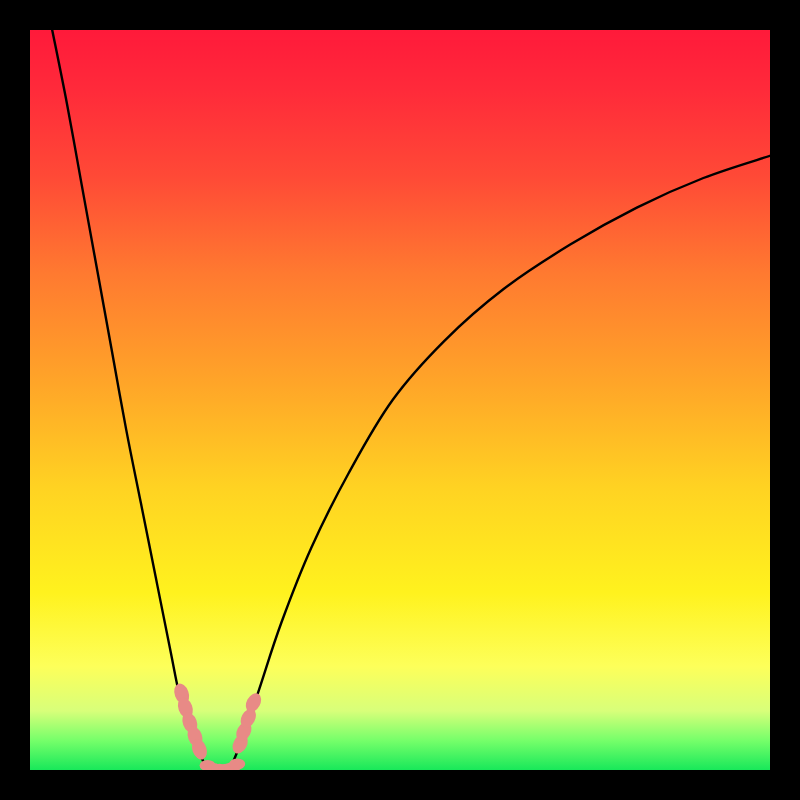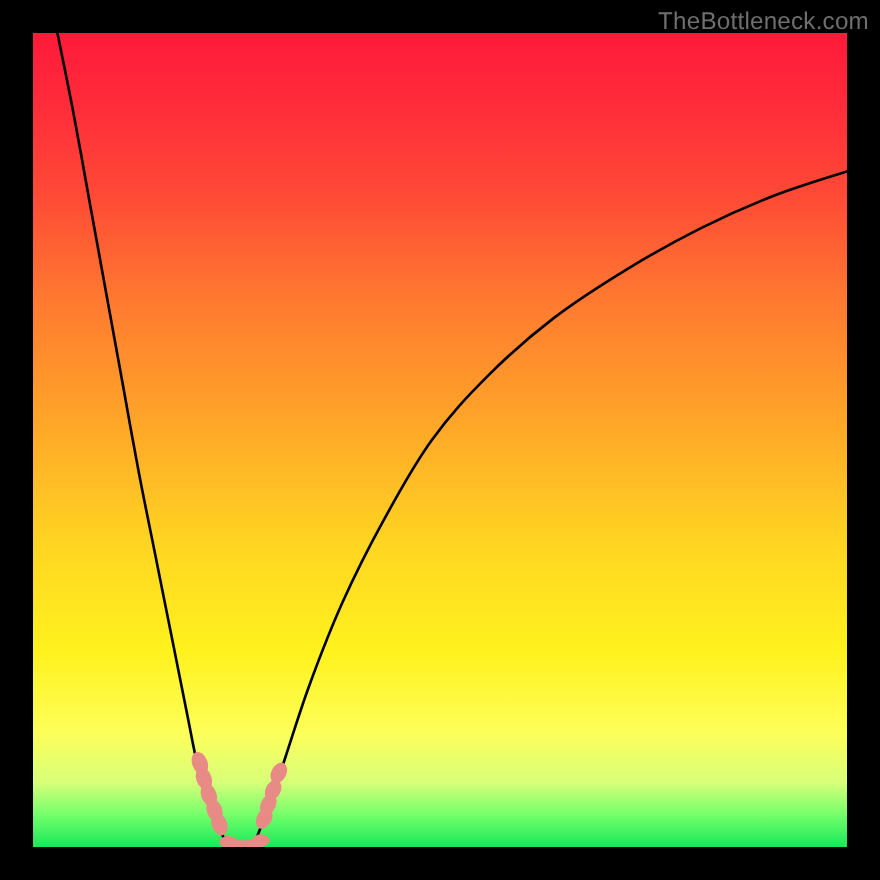--- a/index.html
+++ b/index.html
@@ -60,21 +60,20 @@
     letter-spacing: 0.2px;
     font-weight: 400;
     user-select: none;
   }
 </style>
 </head>
 <body>
 
 <div class="frame">
 
-  <div class="attribution">TheBottleneck.com</div>
 
   <div class="plot">
     <div class="gradient"></div>
 
     <svg class="curve" viewBox="0 0 740 740" preserveAspectRatio="none">
       <path id="curve-left" fill="none" stroke="#000" stroke-width="2.4" stroke-linecap="round" d="M22.2,0 C 24.864,13.32 31.672,46.028000000000006 37,74 C 42.328,101.972 46.47200000000001,126.09599999999999 51.800000000000004,155.39999999999998 C 57.128,184.70399999999998 61.27199999999999,207.49599999999995 66.6,236.79999999999995 C 71.928,266.104 76.072,288.8960000000001 81.4,318.20000000000005 C 86.72800000000001,347.504 90.872,371.628 96.2,399.59999999999997 C 101.528,427.57199999999995 105.672,446.96000000000004 111,473.6 C 116.328,500.24 120.47200000000001,520.96 125.80000000000001,547.6 C 131.12800000000001,574.24 136.60399999999998,601.62 140.6,621.6 C 144.596,641.58 145.33599999999998,646.612 148,658.6 C 150.66400000000002,670.5880000000001 152.736,678.8760000000001 155.4,688.2 C 158.06400000000002,697.524 160.136,703.74 162.8,710.4 C 165.46400000000003,717.06 167.53600000000003,719.8720000000001 170.20000000000002,725.2 C 172.864,730.528 176.268,737.336 177.6,740"></path>
       <path id="curve-right" fill="none" stroke="#000" stroke-width="2.4" stroke-linecap="round" d="M199.8,740 C 202.464,733.34 209.272,717.652 214.6,703 C 219.928,688.348 222.74,678.58 229.4,658.6 C 236.06,638.62 242.27600000000004,617.308 251.60000000000002,592 C 260.92400000000004,566.692 269.212,544.64 281.2,518 C 293.188,491.36 303.548,470.64 318.2,444 C 332.852,417.36 345.28399999999993,393.976 362.59999999999997,370 C 379.916,346.024 394.42,330.78000000000003 414.40000000000003,310.8 C 434.38000000000005,290.82 450.956,276.316 473.6,259 C 496.244,241.684 516.2239999999999,229.252 540.1999999999999,214.60000000000002 C 564.1759999999999,199.94800000000004 582.824,189.58800000000002 606.8,177.60000000000002 C 630.776,165.61200000000002 649.424,157.32399999999998 673.4,148 C 697.376,138.67600000000002 728.012,129.79600000000005 740,125.80000000000007"></path>
       <g id="blobs">
           <ellipse cx="151.7" cy="663.78" rx="10.5" ry="7" transform="rotate(70 151.7 663.78)" fill="#e88a86"></ellipse>
           <ellipse cx="155.4" cy="677.84" rx="10.5" ry="7" transform="rotate(70 155.4 677.84)" fill="#e88a86"></ellipse>

